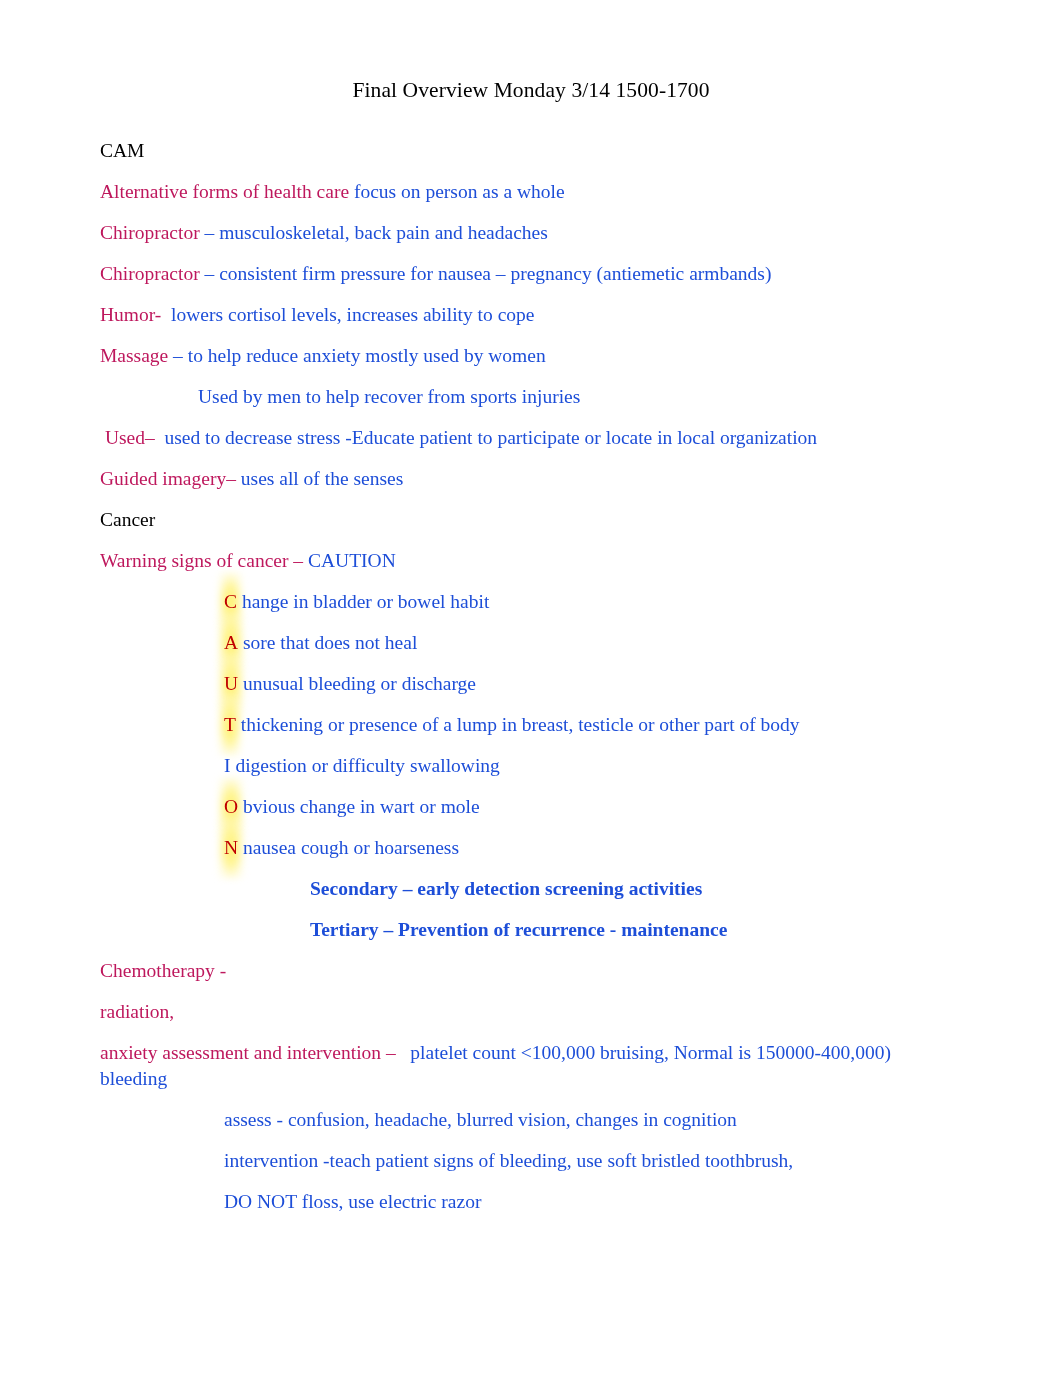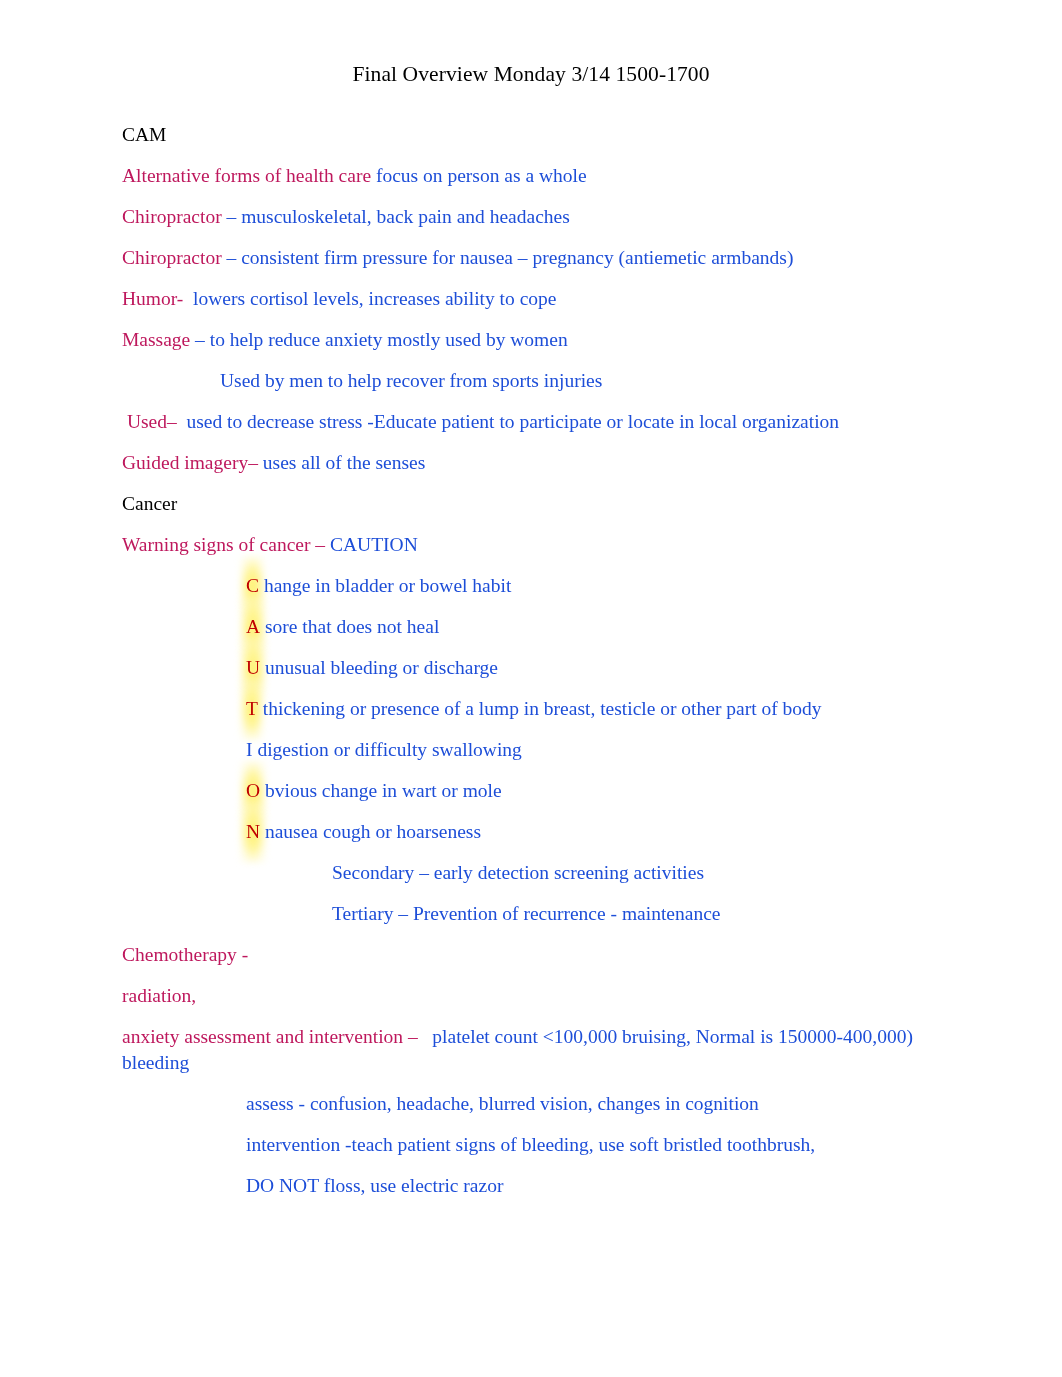--- a/index.html
+++ b/index.html
@@ -20,29 +20,28 @@
     width: 1062px;
     height: 1377px;
     box-sizing: border-box;
     padding: 0;
   }
   .doc-title {
     text-align: center;
     font-size: 21.5px;
     font-weight: normal;
     color: #000000;
-    margin: 0;
+    margin: 16px;
     padding-top: 62px;
     letter-spacing: 0.1px;
   }
   .body-block {
     margin-top: 27px;
-    padding-left: 75px;
+    padding-left: 100px;
     padding-right: 126px;
-    margin-left: 47px;
   }
   .line {
     font-size: 19.5px;
     line-height: 41px;
     color: #000000;
     white-space: pre-wrap;
     margin: 0;
   }
   .line.wrapline {
     line-height: 26px;
@@ -50,21 +49,21 @@
   }
   .red {
     color: #1d4ed8;
   }
   .blk {
     color: #be185d;
   }
   
   .ind-98  { padding-left: 98px; }   
   .ind-124 { padding-left: 124px; }  
-  .ind-210 { padding-left: 210px; }  
+  .ind-210 { padding-left: 210px; font-weight: bold; }  
 
   
   .hl {
     position: relative;
     display: inline-block;
     color: #C00000;
   }
   .hl::before {
     content: "";
     position: absolute;

